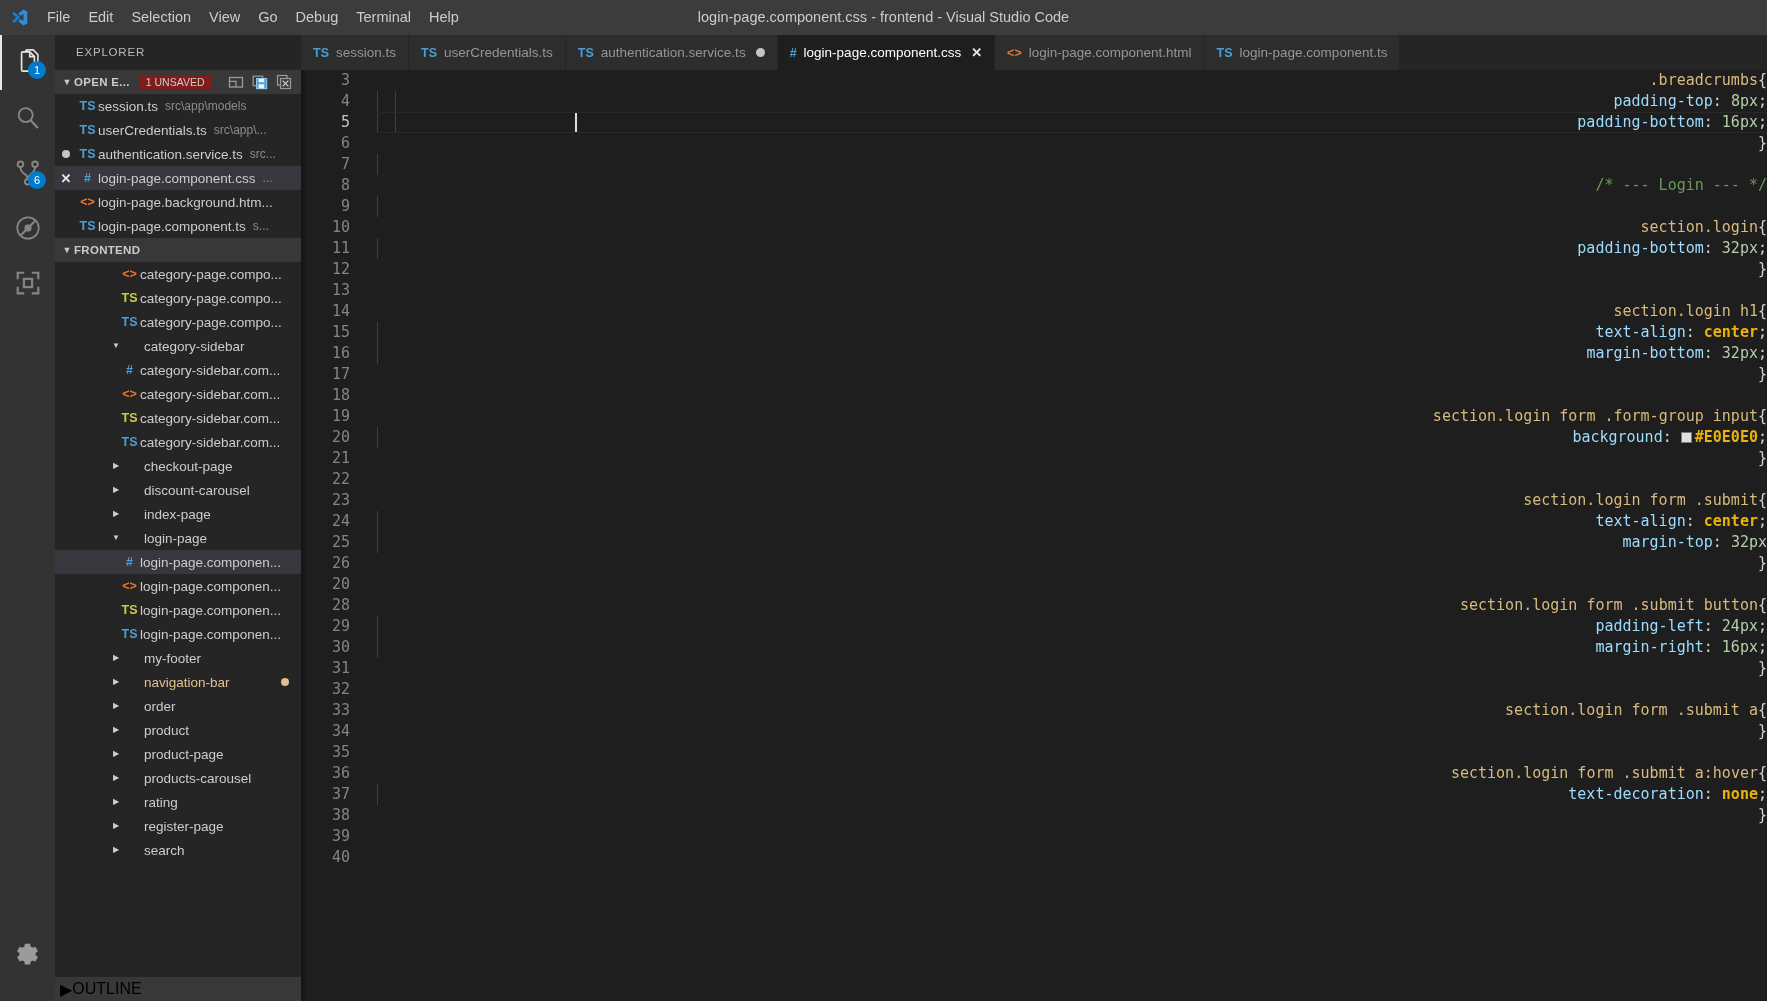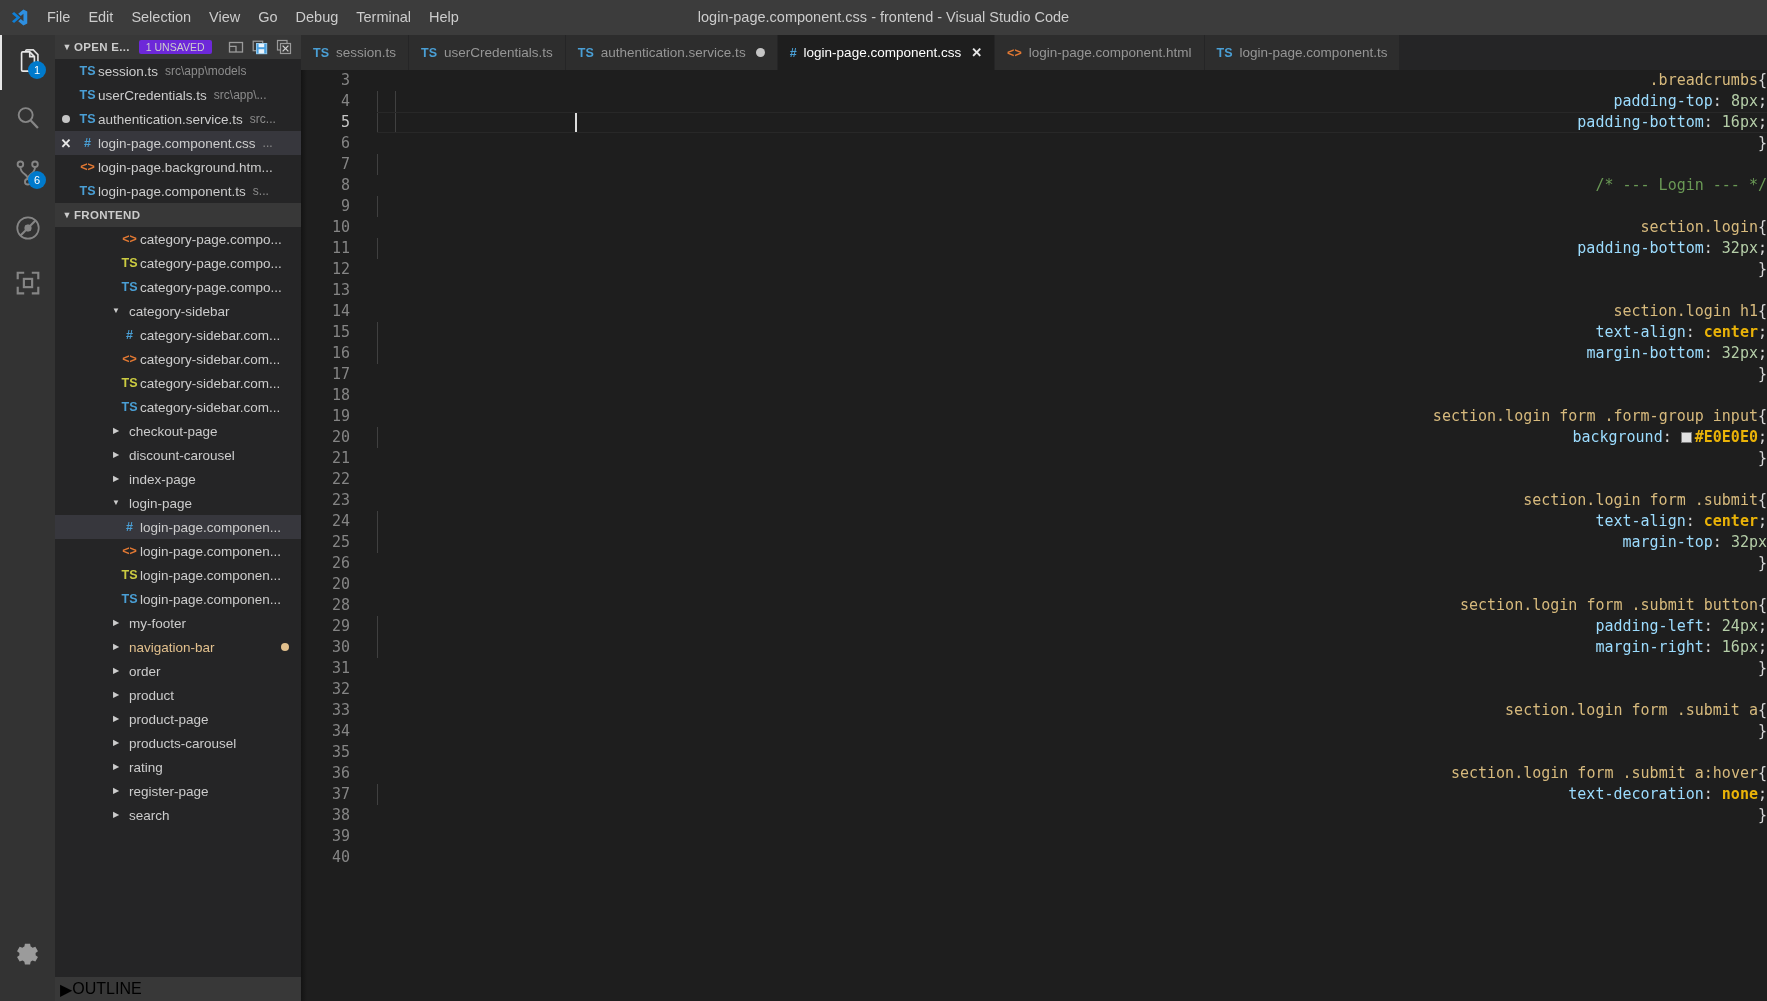--- a/index.html
+++ b/index.html
@@ -66,21 +66,21 @@
     height:24px; display:flex; align-items:center;
     background:#383838; flex:0 0 24px; padding-left:5px; cursor:pointer;
     position:relative;
   }
   .pane-header .twisty { width:14px; text-align:center; color:#cccccc; font-size:9px; }
   .pane-header .ptitle {
     font-size:11.5px; font-weight:bold; color:#cccccc;
     letter-spacing:.3px; white-space:nowrap; overflow:hidden;
   }
   .unsaved-badge {
-    margin-left:9px; background:#6d28d9; color:#cccccc;
+    margin-left:9px; background:#7f1d1d; color:#cccccc;
     font-size:10.5px; padding:1px 7px; border-radius:2px; white-space:nowrap;
   }
   .pane-actions { margin-left:auto; display:flex; align-items:center; gap:5px; padding-right:8px; }
   .pane-actions .pa { width:19px; height:19px; display:flex; align-items:center; justify-content:center; cursor:pointer; }
 
   .tree { overflow:hidden; }
   .row {
     height:24px; display:flex; align-items:center;
     font-size:13.5px; color:#cccccc; white-space:nowrap;
     cursor:pointer; position:relative; padding-right:4px;
@@ -95,21 +95,21 @@
   .row .fpath { color:#8c8c8c; font-size:12px; margin-left:7px; overflow:hidden; text-overflow:ellipsis; }
   .dot { width:8px; height:8px; border-radius:50%; background:#c5c5c5; display:block; }
   .xmark { font-size:13px; color:#e8e8e8; line-height:1; font-weight:bold; }
   .twisty-s { font-size:8px; color:#cccccc; line-height:1; }
 
   .icon-ts { color:#4a9fd5; }
   .icon-ts-yellow { color:#cbcb41; }
   .icon-css { color:#4a9fd5; }
   .icon-html { color:#e37933; font-weight:normal; font-size:14px; }
 
-  .folder-row .fname { margin-left:2px; }
+  .folder-row .fname { margin-left:17px; }
   .folder-row.git-modified .fname { color:#e2c08d; }
   .folder-row.git-modified .gitdot {
     position:absolute; right:12px; width:8px; height:8px;
     border-radius:50%; background:#e2c08d;
   }
 
   .outline-pane {
     position:absolute; left:0; right:0; bottom:0;
     height:24px; background:#383838;
     display:flex; align-items:center; padding-left:5px; cursor:pointer;
@@ -245,20 +245,21 @@
             <svg width="27" height="27" viewBox="0 0 24 24" fill="#9b9b9b">
               <path d="M12 8.1a3.9 3.9 0 1 0 0 7.8 3.9 3.9 0 0 0 0-7.8zm0 6a2.1 2.1 0 1 1 0-4.2 2.1 2.1 0 0 1 0 4.2z"></path>
               <path d="M14.3 1.5h-4.6l-.5 2.6a8.6 8.6 0 0 0-1.7 1L5 4.2 2.7 8.2l2.1 1.6a8.6 8.6 0 0 0 0 2l-2.1 1.6 2.3 4 2.5-.9c.5.4 1.1.7 1.7 1l.5 2.6h4.6l.5-2.6c.6-.3 1.2-.6 1.7-1l2.5.9 2.3-4-2.1-1.6a8.6 8.6 0 0 0 0-2l2.1-1.6-2.3-4-2.5.9a8.6 8.6 0 0 0-1.7-1z"></path>
             </svg>
           </span>
         </div>
       </div>
     </div>
 
     <div class="sidebar">
+      <div class="sidebar-title">EXPLORER</div>
 
       <div class="pane-header">
         <span class="twisty">▼</span>
         <span class="ptitle">OPEN E...</span>
         <span class="unsaved-badge">1 UNSAVED</span>
         <span class="pane-actions">
           <span class="pa">
             <svg width="16" height="16" viewBox="0 0 16 16" fill="none" stroke="#9b9b9b" stroke-width="1.3">
               <rect x="1.5" y="3.5" width="13" height="9.5"></rect>
               <path d="M1.5 7.3 H8 V13"></path>

